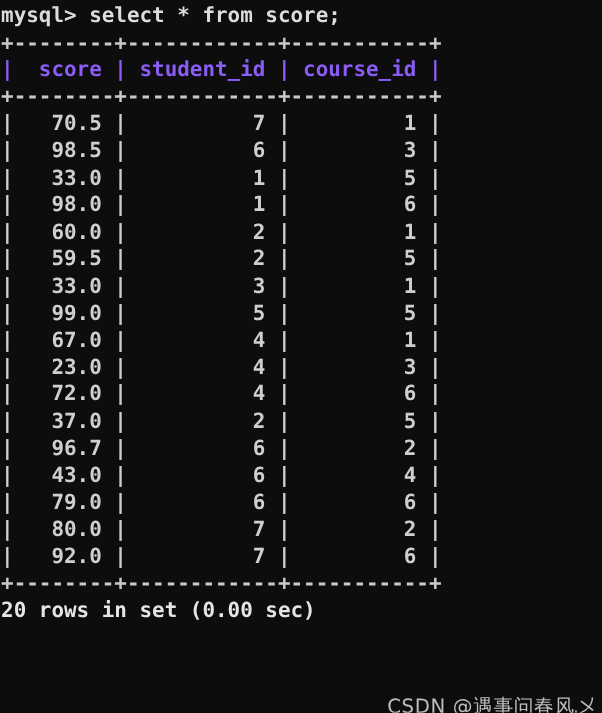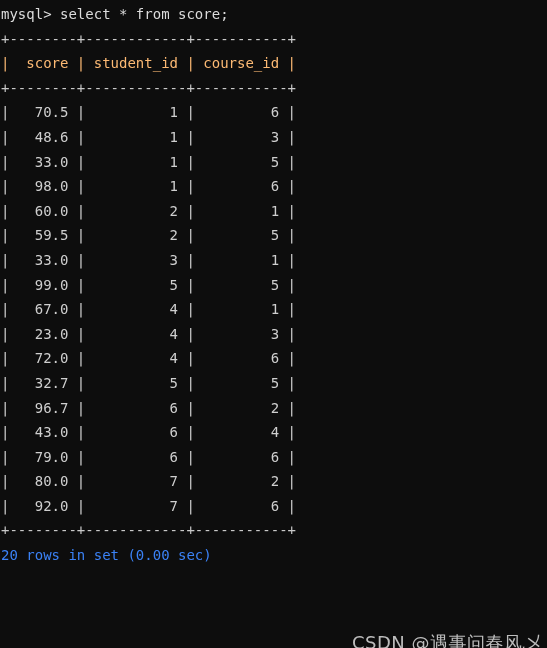--- a/index.html
+++ b/index.html
@@ -18,48 +18,49 @@
     position: relative;
     width: 547px;
     height: 648px;
     background: #0d0d0d;
     padding: 0;
     box-sizing: border-box;
   }
 
   .term-line {
     font-family: "DejaVu Sans Mono", "Liberation Mono", monospace;
-    font-size: 14px;
+    font-size: 19px;
     line-height: 24.6px;
     height: 24.6px;
     letter-spacing: 0px;
     color: #d8d8d8;
     white-space: pre;
     margin: 0;
     padding: 0 16px 0 1px;
+    font-weight: bold;
   }
 
   .prompt-line {
     color: #dcdcdc;
   }
 
   .rule-line {
     color: #c9c9c9;
   }
 
   .header-line {
-    color: #fdba74;
+    color: #8b5cf6;
   }
 
   .data-line {
     color: #cfcfcf;
   }
 
   .footer-line {
-    color: #3b82f6;
+    color: #e5e5e5;
   }
 
   #spacer-top { height: 2px; }
 
   #watermark {
     position: absolute;
     left: 352px;
     top: 632px;
     font-family: "DejaVu Sans", "Liberation Sans", sans-serif;
     font-size: 18px;
@@ -78,32 +79,32 @@
 
   <div class="term-line prompt-line">mysql&gt; select * from score;</div>
 
   <div class="term-line rule-line">+--------+------------+-----------+</div>
 
   <div class="term-line header-line">|  score | student_id | course_id |</div>
 
   <div class="term-line rule-line">+--------+------------+-----------+</div>
 
   <div id="rows-container">
-      <div class="term-line data-line">|   70.5 |          1 |         6 |</div>
-      <div class="term-line data-line">|   48.6 |          1 |         3 |</div>
+      <div class="term-line data-line">|   70.5 |          7 |         1 |</div>
+      <div class="term-line data-line">|   98.5 |          6 |         3 |</div>
       <div class="term-line data-line">|   33.0 |          1 |         5 |</div>
       <div class="term-line data-line">|   98.0 |          1 |         6 |</div>
       <div class="term-line data-line">|   60.0 |          2 |         1 |</div>
       <div class="term-line data-line">|   59.5 |          2 |         5 |</div>
       <div class="term-line data-line">|   33.0 |          3 |         1 |</div>
       <div class="term-line data-line">|   99.0 |          5 |         5 |</div>
       <div class="term-line data-line">|   67.0 |          4 |         1 |</div>
       <div class="term-line data-line">|   23.0 |          4 |         3 |</div>
       <div class="term-line data-line">|   72.0 |          4 |         6 |</div>
-      <div class="term-line data-line">|   32.7 |          5 |         5 |</div>
+      <div class="term-line data-line">|   37.0 |          2 |         5 |</div>
       <div class="term-line data-line">|   96.7 |          6 |         2 |</div>
       <div class="term-line data-line">|   43.0 |          6 |         4 |</div>
       <div class="term-line data-line">|   79.0 |          6 |         6 |</div>
       <div class="term-line data-line">|   80.0 |          7 |         2 |</div>
       <div class="term-line data-line">|   92.0 |          7 |         6 |</div>
     </div>
 
   <div class="term-line rule-line">+--------+------------+-----------+</div>
 
   <div class="term-line footer-line">20 rows in set (0.00 sec)</div>

